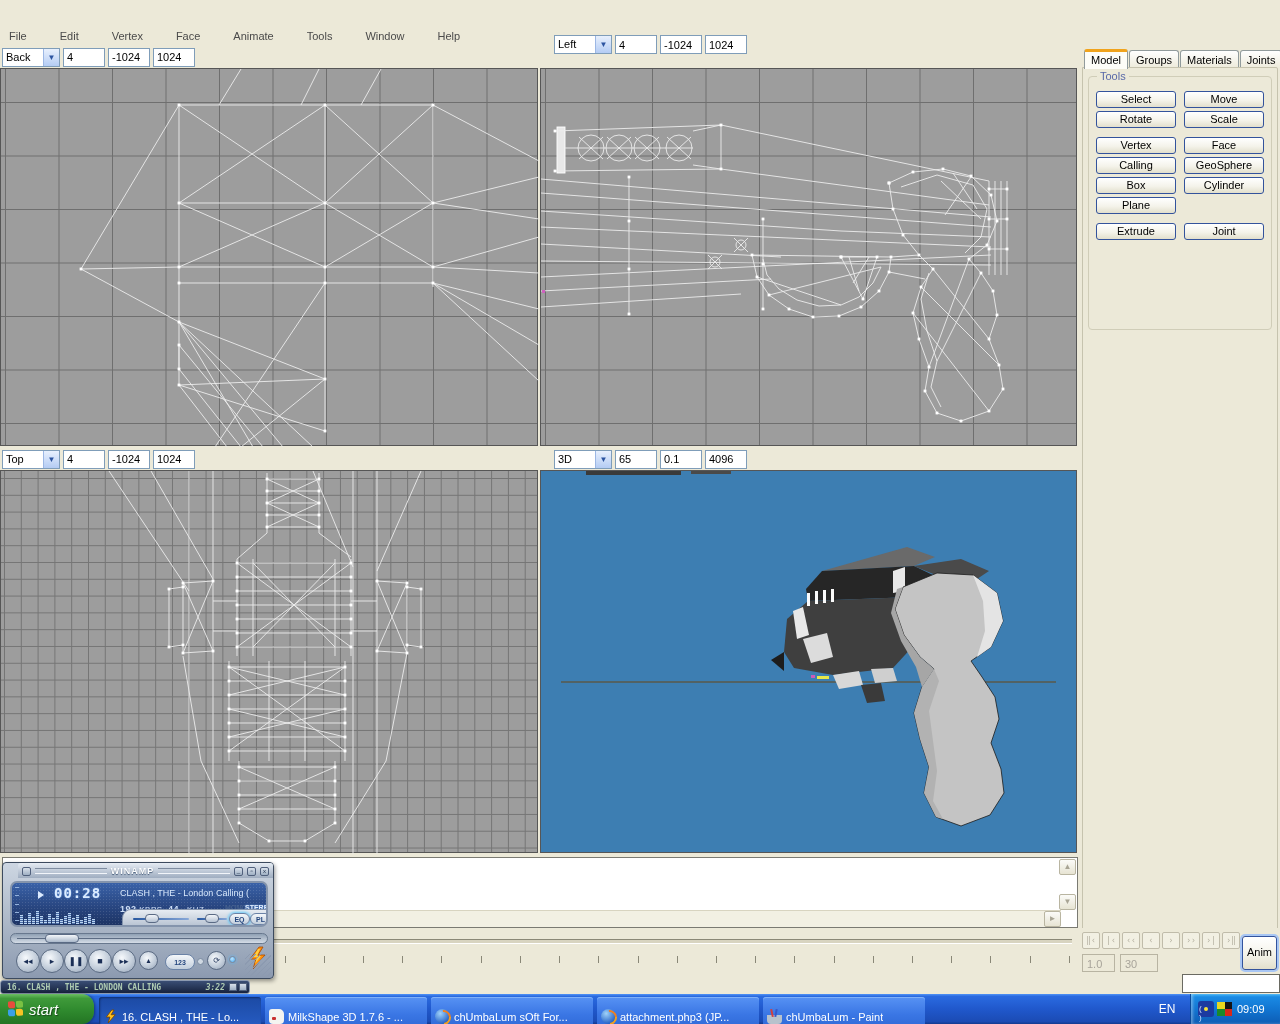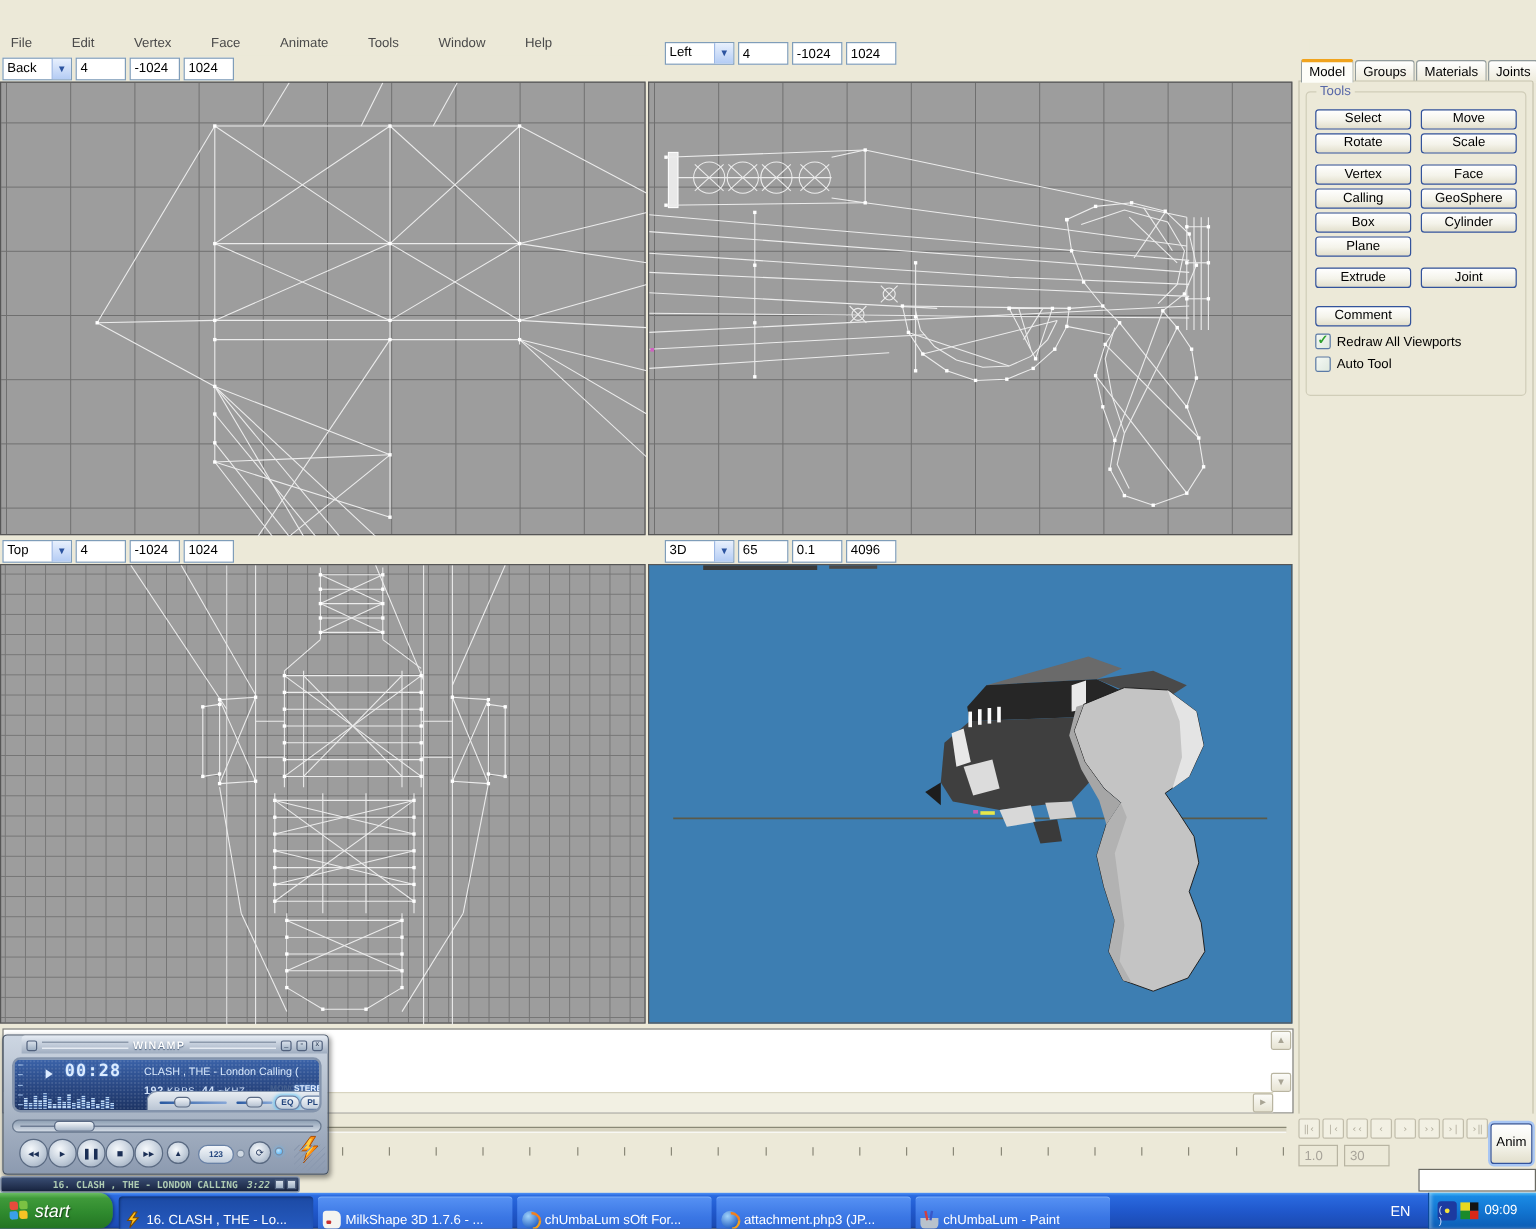--- a/index.html
+++ b/index.html
@@ -140,21 +140,21 @@
   .wa-ctrl.small{width:19px;height:19px;line-height:17px;font-size:8px;}
   .wa-led{position:absolute;width:7px;height:7px;border-radius:50%;background:#cfd8e2;border:1px solid #7a8aa0;box-sizing:border-box;}
   .wa-led.on{background:radial-gradient(circle at 40% 35%,#bfe6ff,#41a7f0);box-shadow:0 0 3px #5ab8f8;}
   .wa-grip{position:absolute;right:2px;bottom:2px;width:26px;height:22px;
     background:repeating-linear-gradient(135deg,transparent 0 3px,#8c9ab0 3px 4px);border-radius:0 0 3px 0;}
   .wa-logo{position:absolute;left:243px;top:83px;width:22px;height:24px;}
 
   .plbar{left:0px;top:980px;width:250px;height:14px;z-index:6;border-radius:3px;
     background:linear-gradient(180deg,#3a4e74,#17233e);border:1px solid #8c9ab0;box-sizing:border-box;
     display:flex;align-items:center;font-family:"DejaVu Sans Mono",monospace;font-size:8px;font-weight:bold;color:#aecbb2;}
-  .plbar .pltext{flex:1;padding-left:6px;letter-spacing:0px;white-space:nowrap;overflow:hidden;margin-left:37px;}
+  .plbar .pltext{flex:1;padding-left:6px;letter-spacing:0px;white-space:nowrap;overflow:hidden;}
   .plbar .pltime{padding-right:4px;font-style:italic;}
   .plmini{width:8px;height:8px;background:linear-gradient(180deg,#d8e0ea,#9fb0c4);border:1px solid #50607c;
     margin-right:2px;box-sizing:border-box;}
 
   
   .taskbar{left:0;top:994px;width:1280px;height:30px;z-index:10;
     background:linear-gradient(180deg,#5093f6 0%,#2a6ae0 8%,#2058cc 50%,#1b4bb4 92%,#123a8e 100%);}
   .startbtn{position:absolute;left:0;top:0;width:94px;height:30px;border-radius:0 12px 12px 0;
     background:linear-gradient(180deg,#6cbf63 0%,#3f9a3a 15%,#2f8a2e 55%,#237423 100%);
     display:flex;align-items:center;gap:5px;padding-left:8px;box-sizing:border-box;
@@ -670,34 +670,20 @@
             </div>
             <div class="toolrow">
               <div class="xpbtn">Plane</div>
               <div style="flex: 1 1 0%; margin: 0px 1px;"></div>
             </div>
             <div class="toolrow sp">
               <div class="xpbtn">Extrude</div>
               <div class="xpbtn">Joint</div>
             </div>
           </div>
-        <div style="position:absolute;left:7px;top:178px;width:168px;">
-          <div class="toolrow">
-              <div class="xpbtn half">Comment</div>
-              <div style="flex:1;"></div>
-            </div>
-          <div class="chkrow">
-            <span class="chk">✓</span>
-            <span>Redraw All Viewports</span>
-          </div>
-          <div class="chkrow">
-            <span class="chk"></span>
-            <span>Auto Tool</span>
-          </div>
-        </div>
       </div>
     </div>
   </div>
 
   <div class="abs msgwin">
     <div class="sbtn" style="right:1px;top:1px;">▲</div>
     <div class="sbtn" style="right:1px;top:36px;">▼</div>
     <div class="hstrip">
       <div class="sbtn" style="right:0px;top:0px;">►</div>
     </div>

